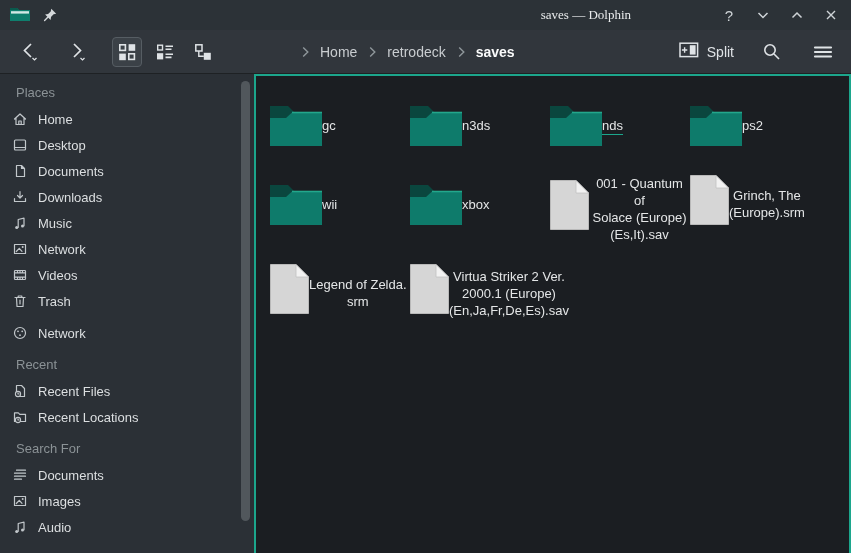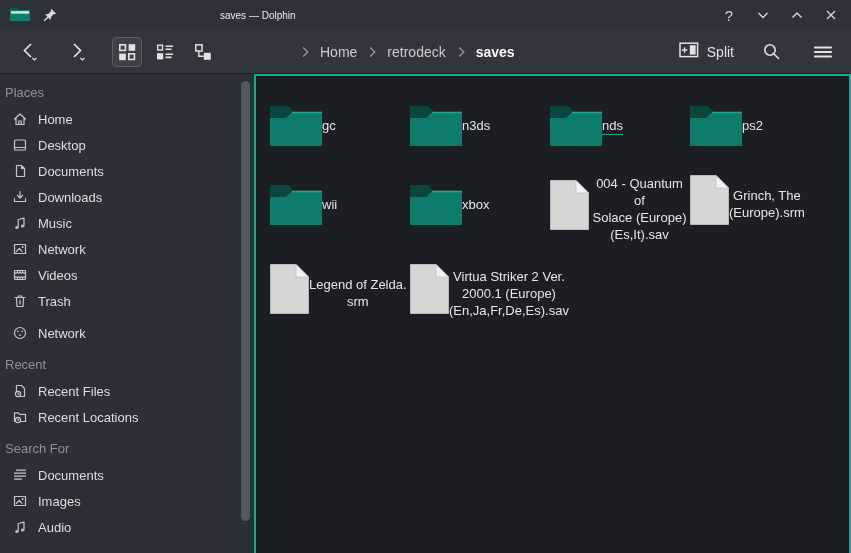--- a/index.html
+++ b/index.html
@@ -7,21 +7,21 @@
     --view:#1b1e22; --text:#eceeef; --dim:#8b9296; --icon:#c2c7cb; --tbicon:#dfe3e6;
   }
   *{margin:0;padding:0;box-sizing:border-box;}
   html,body{width:851px;height:553px;overflow:hidden;background:#111;}
   body{font-family:"Liberation Sans","DejaVu Sans",sans-serif;color:var(--text);}
   .window{width:851px;height:553px;display:flex;flex-direction:column;background:var(--sidebar);}
 
   
   .titlebar{height:30px;background:var(--titlebar);display:flex;align-items:center;padding:0 10px;flex:0 0 auto;}
   .tb-left{display:flex;align-items:center;gap:10px;width:210px;}
-  .tb-title{flex:1;text-align:left;font-size:10px;color:#e9ebec;}
+  .tb-title{flex:1;text-align:right;font-size:13px;color:#e9ebec;font-family:Liberation Serif, serif;}
   .tb-right{display:flex;align-items:center;gap:14px;width:210px;justify-content:flex-end;color:#cfd4d7;}
   .winbtn{display:flex;align-items:center;justify-content:center;width:20px;height:20px;cursor:default;}
   .help-glyph{font-size:15px;color:#cfd4d7;font-weight:400;}
 
   
   .toolbar{height:44px;background:var(--toolbar);display:flex;align-items:center;padding:0 12px;flex:0 0 auto;border-bottom:1px solid #1e2124;}
   .nav-group{display:flex;align-items:center;gap:14px;margin-right:18px;color:var(--tbicon);}
   .tool-btn{display:flex;align-items:center;justify-content:center;padding:5px;border-radius:4px;border:1px solid transparent;color:var(--tbicon);}
   .tool-btn.selected{background:#3b4147;border-color:#565d63;}
   .view-group{display:flex;align-items:center;gap:8px;}
@@ -29,21 +29,21 @@
   .crumb{color:#c9cdd0;padding:2px 4px;}
   .crumb.current{color:#fbfcfc;font-weight:bold;}
   .crumb-sep{display:flex;align-items:center;color:#8f979b;}
   .tb-spacer{flex:1;}
   .split-btn{display:flex;align-items:center;gap:8px;color:var(--tbicon);font-size:14px;margin-right:22px;}
   .right-tools{display:flex;align-items:center;gap:20px;color:var(--tbicon);}
 
   
   .content{flex:1;display:flex;min-height:0;}
   .sidebar{width:254px;flex:0 0 254px;background:var(--sidebar);position:relative;padding-top:6px;overflow:hidden;}
-  .section-header{height:26px;line-height:26px;padding-left:5px;font-size:13px;color:var(--dim);}
+  .section-header{height:26px;line-height:26px;padding-left:16px;font-size:13px;color:var(--dim);}
   .section{margin-bottom:6px;}
   .side-item{height:26px;display:flex;align-items:center;gap:10px;padding-left:12px;font-size:13px;color:#dcdfe1;cursor:default;}
   .side-item .sicon{width:16px;height:16px;display:flex;align-items:center;justify-content:center;color:var(--icon);flex:0 0 16px;}
   .sb-handle{position:absolute;right:4px;top:7px;width:9px;height:440px;border-radius:5px;background:#51575c;}
 
   .mainview{flex:1;background:var(--view);border:2px solid var(--accent);border-bottom:none;overflow:hidden;}
   .files-grid{display:grid;grid-template-columns:repeat(4,140px);row-gap:21px;padding:20px 0 0 14px;align-items:start;}
   .file-item{width:140px;display:flex;flex-direction:row;align-items:center;cursor:default;}
   .icon-box{height:50px;display:flex;align-items:flex-end;justify-content:center;margin-bottom:8px;}
   .file-label{font-size:13px;line-height:17px;text-align:center;white-space:pre-line;max-width:126px;color:#e4e6e7;}
@@ -382,21 +382,21 @@
             </div>
             <div class="file-label">xbox</div>
           </div>
           <div class="file-item">
             <div class="icon-box">
               <svg width="39" height="50" viewBox="0 0 39 50">
     <path d="M0.5 0.5 H26 L38.5 13 V49.5 H0.5 Z" fill="#d6d6d6" stroke="#b9b9b9" stroke-width="1"></path>
     <path d="M26 0.5 L38.5 13 H26 Z" fill="#f2f2f2" stroke="#c2c2c2" stroke-width="0.8"></path>
   </svg>
             </div>
-            <div class="file-label">004 - Quantum of
+            <div class="file-label">001 - Quantum of
 Solace (Europe)
 (Es,It).sav</div>
           </div>
           <div class="file-item">
             <div class="icon-box">
               <svg width="39" height="50" viewBox="0 0 39 50">
     <path d="M0.5 0.5 H26 L38.5 13 V49.5 H0.5 Z" fill="#d6d6d6" stroke="#b9b9b9" stroke-width="1"></path>
     <path d="M26 0.5 L38.5 13 H26 Z" fill="#f2f2f2" stroke="#c2c2c2" stroke-width="0.8"></path>
   </svg>
             </div>

